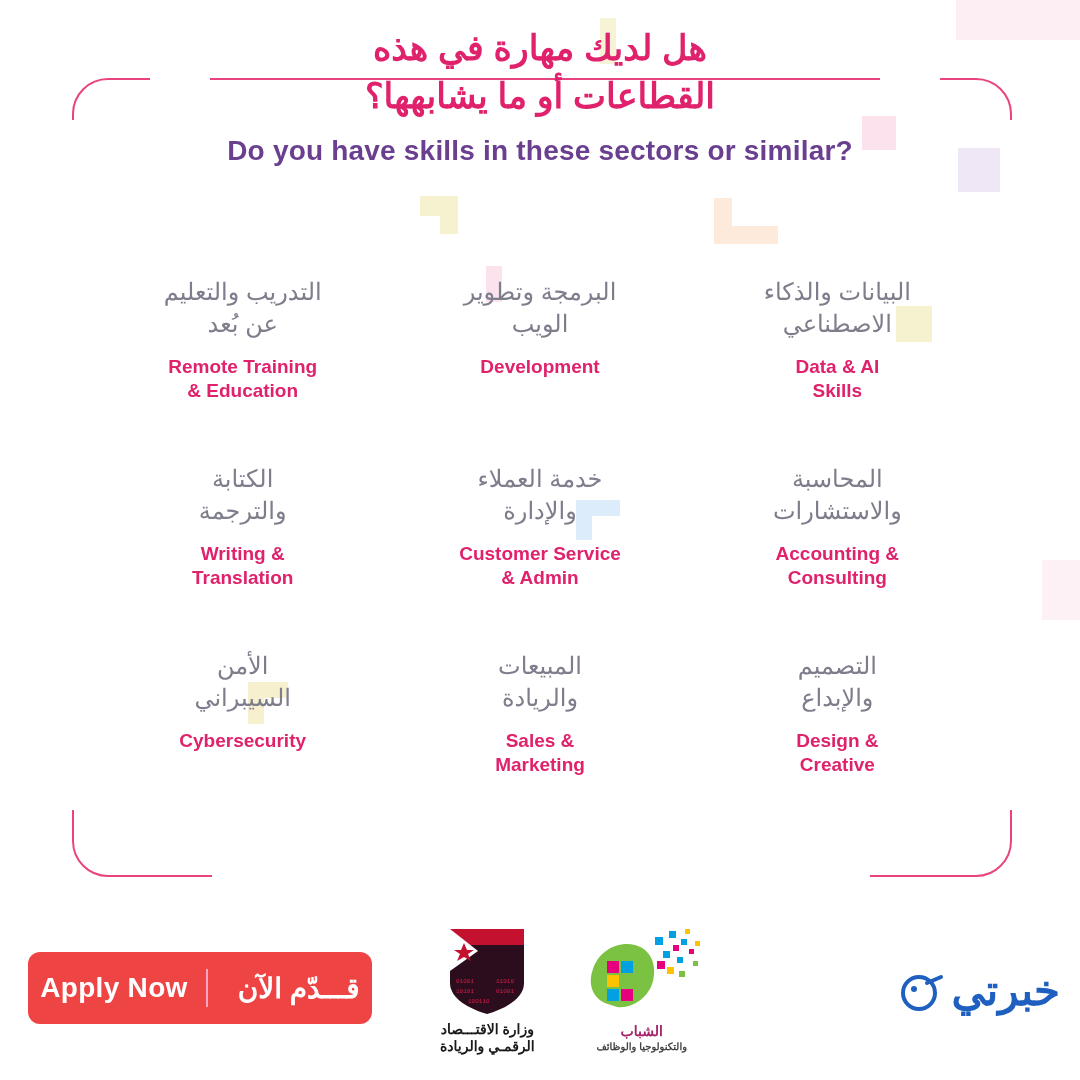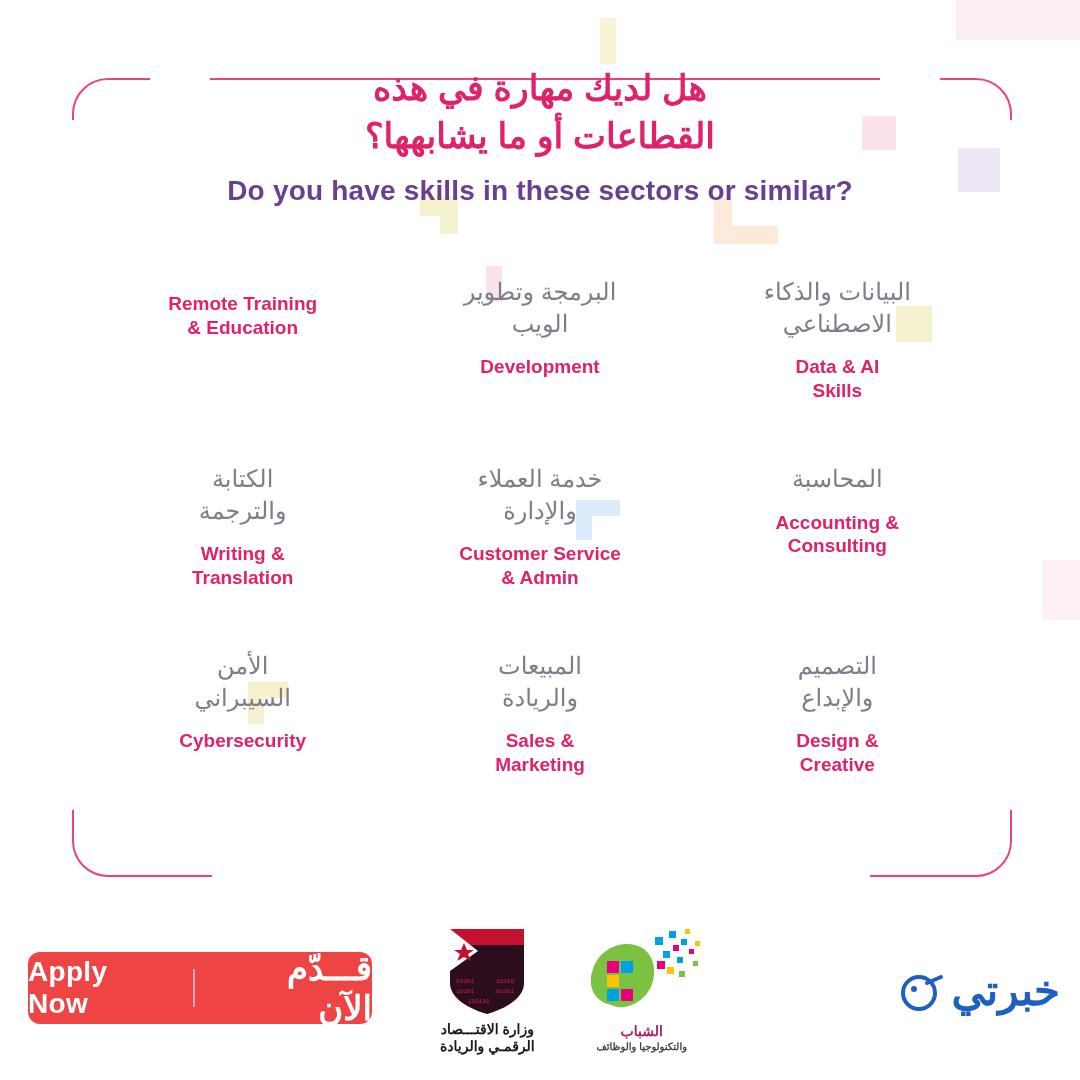--- a/index.html
+++ b/index.html
@@ -48,21 +48,20 @@
   }
 
   
   .headings {
     position: absolute;
     left: 0;
     top: 24px;
     width: 1080px;
     text-align: center;
     z-index: 4;
-    margin-top: 40px;
   }
   .title-ar {
     direction: rtl;
     color: #e0216c;
     font-size: 35px;
     font-weight: bold;
     line-height: 1.36;
     letter-spacing: 0px;
   }
   .title-en {
@@ -130,21 +129,21 @@
     padding-right: 18px;
   }
   .cta .divider {
     width: 2px;
     height: 38px;
     background: #f5a6c4;
   }
   .cta .ar {
     direction: rtl;
     color: #ffffff;
-    font-size: 34px;
+    font-size: 28px;
     font-weight: bold;
     padding-left: 30px;
   }
 
   .logos {
     position: absolute;
     left: 440px;
     top: 920px;
     width: 620px;
     height: 140px;
@@ -234,29 +233,34 @@
       <div class="ar">
         <div>البرمجة وتطوير</div>
         <div>الويب</div>
       </div>
       <div class="en">
         <div>Development</div>
       </div>
     </div>
 
     <div class="cell">
+      <div class="ar">
+        <div>التدريب والتعليم</div>
+        <div>عن بُعد</div>
+      </div>
       <div class="en">
         <div>Remote Training</div>
         <div>&amp; Education</div>
       </div>
     </div>
 
     <div class="cell">
       <div class="ar">
         <div>المحاسبة</div>
+        <div>والاستشارات</div>
       </div>
       <div class="en">
         <div>Accounting &amp;</div>
         <div>Consulting</div>
       </div>
     </div>
 
     <div class="cell">
       <div class="ar">
         <div>خدمة العملاء</div>

